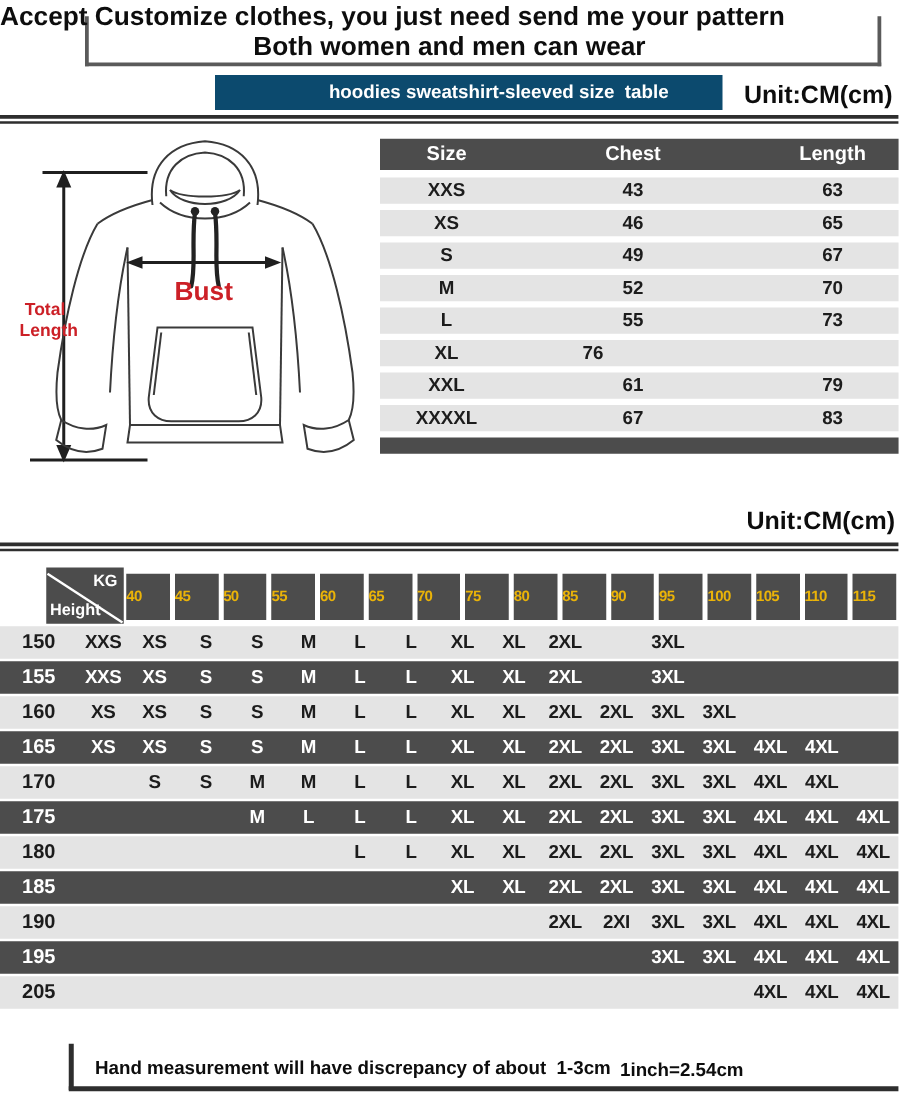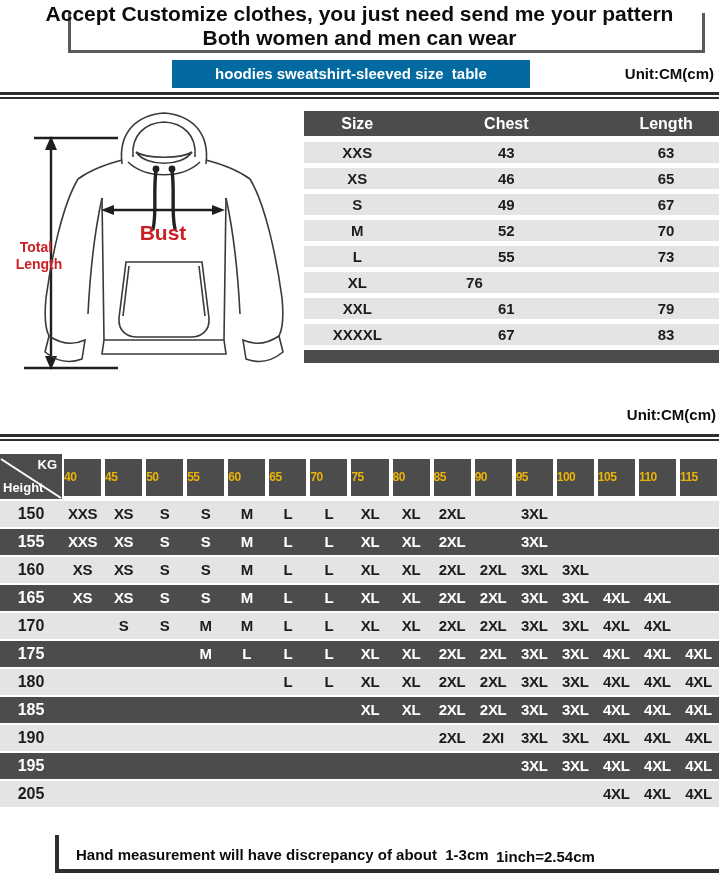--- a/index.html
+++ b/index.html
@@ -2,49 +2,49 @@
 <html><head>
 <meta charset="utf-8">
 <style>
   html,body{margin:0;padding:0;background:#fff;}
   #page{position:relative;width:719px;height:880px;background:#fff;overflow:hidden;
         font-family:"Liberation Sans",sans-serif;font-weight:bold;color:#141414;}
 
   
   .hdr-box{position:absolute;left:68px;top:13px;width:631px;height:37px;
            border-left:3px solid #5a5a5a;border-right:3px solid #5a5a5a;border-bottom:3px solid #5a5a5a;}
-  .hdr-line1{position:absolute;left:0;top:2px;width:719px;text-align:center;font-size:21px;color:#0d0d0d;}
+  .hdr-line1{position:absolute;left:0;top:2px;width:719px;text-align:left;font-size:21px;color:#0d0d0d;}
   .hdr-line2{position:absolute;left:0;top:26px;width:719px;text-align:center;font-size:21px;color:#0d0d0d;}
 
   
-  .banner{position:absolute;background:#0369a1;color:#fff;text-align:center;white-space:pre;}
+  .banner{position:absolute;background:#0c4a6e;color:#fff;text-align:center;white-space:pre;padding-left:48px;}
   .banner1{left:172px;top:60px;width:358px;height:28px;font-size:15px;line-height:28px;}
   .banner2{left:108px;top:401px;width:532px;height:29px;font-size:16.5px;line-height:29px;}
-  .unit{position:absolute;font-size:15px;color:#0d0d0d;}
+  .unit{position:absolute;font-size:20px;color:#0d0d0d;}
   .unit1{right:5px;top:65px;}
   .unit2{right:3px;top:406px;}
   .dline{position:absolute;left:0;width:719px;height:2px;border-top:3px solid #2e2e2e;border-bottom:2px solid #2e2e2e;}
   .dline1{top:92px;}
   .dline2{top:434px;}
 
   
   .size-table{position:absolute;left:293px;top:111px;width:426px;margin-left:11px;}
   .st-head{display:flex;background:#4c4c4c;color:#fff;height:25px;line-height:25px;font-size:16px;margin-bottom:6px;}
   .st-row{display:flex;background:#e4e4e4;color:#1c1c1c;height:21px;line-height:21px;font-size:15px;margin-bottom:5px;}
   .st-c1{width:25%;text-align:center;}
   .st-c2{width:45%;text-align:center;}
   .st-c3{width:30%;text-align:center;}
   .st-foot{background:#4c4c4c;height:13px;margin-top:1px;}
 
   
   .diagram{position:absolute;left:6px;top:102px;width:287px;height:292px;}
 
   
   .matrix{position:absolute;left:0;top:454px;width:719px;}
-  .mx-head{display:flex;height:45px;}
+  .mx-head{display:flex;height:45px;padding-left:37px;}
   .mx-corner{position:relative;width:62px;height:45px;background:#4c4c4c;color:#fff;flex:none;}
   .mx-corner .kg{position:absolute;right:5px;top:3px;font-size:13px;}
   .mx-corner .height{position:absolute;left:3px;bottom:4px;font-size:13px;}
   .mx-corner svg{position:absolute;left:0;top:0;}
   .wb-wrap{flex:1;position:relative;}
   .wbox{margin:5px 2px 3px 2px;height:37px;line-height:37px;background:#4c4c4c;color:#eab308;
         text-align:left;font-size:12px;letter-spacing:-0.5px;}
   .mx-rows{margin-top:2px;}
   .mrow{display:flex;height:26px;line-height:26px;margin-bottom:2px;font-size:15px;}
   .mrow.light{background:#e4e4e4;color:#1c1c1c;}

